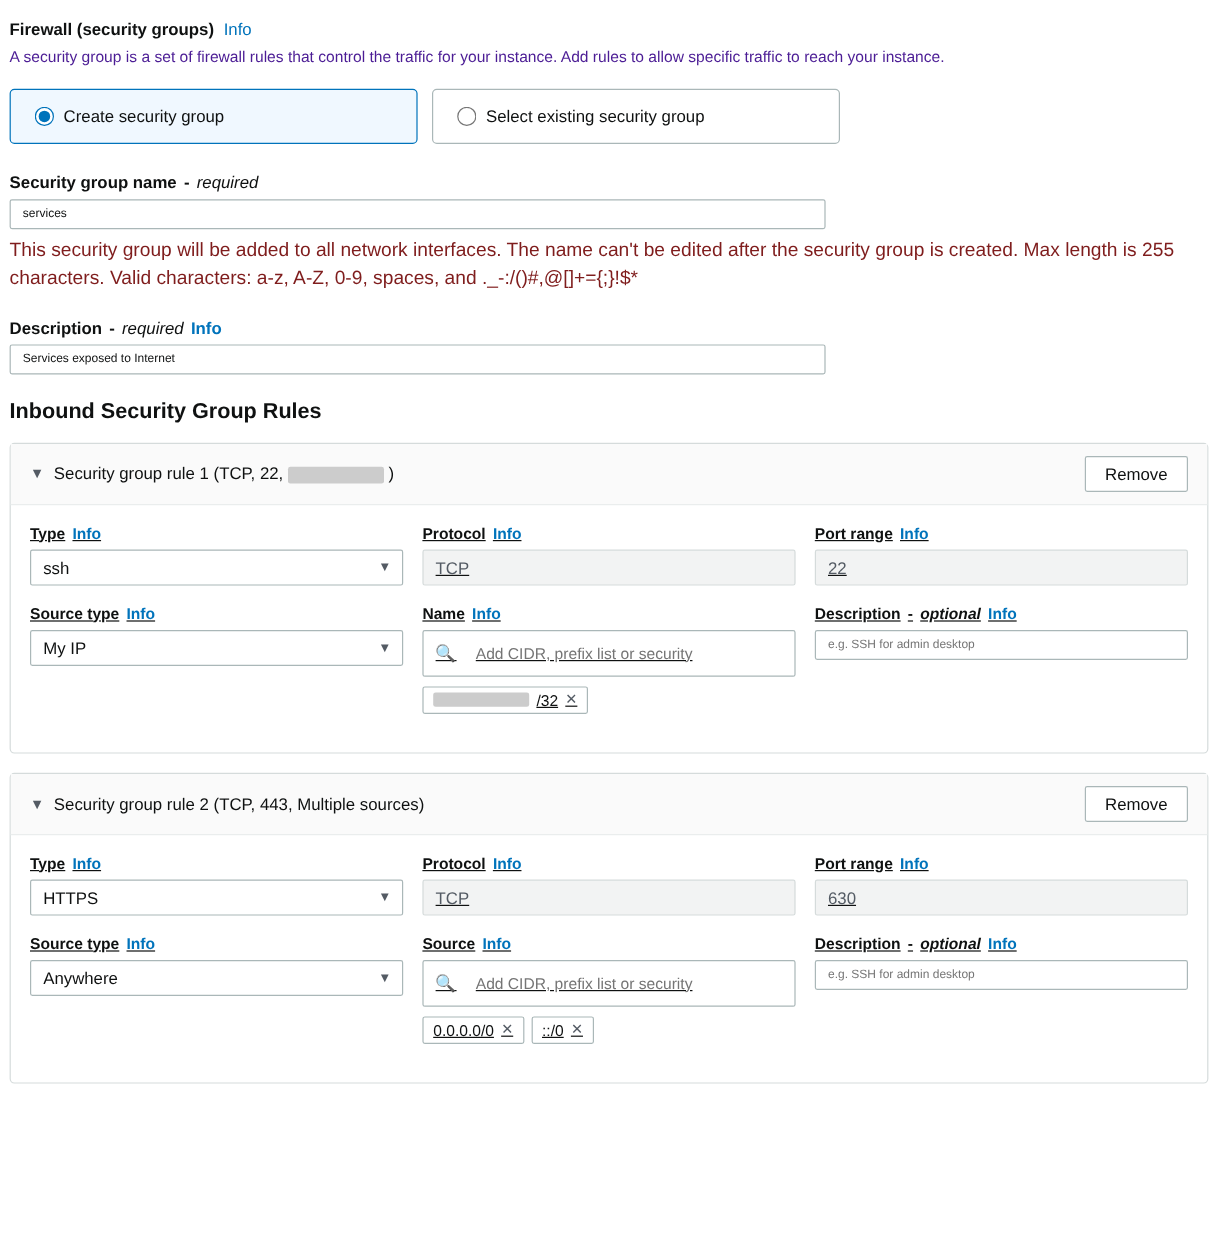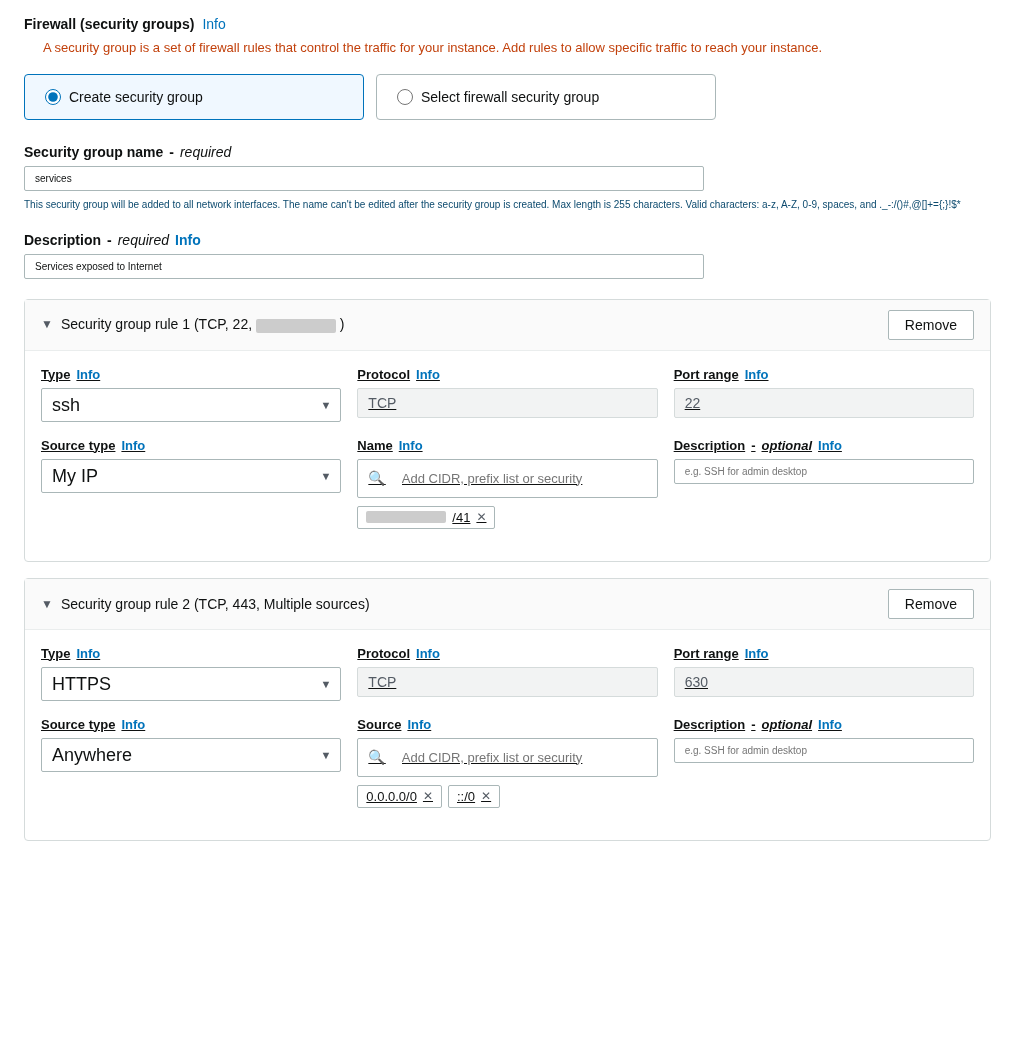--- a/index.html
+++ b/index.html
@@ -5,21 +5,21 @@
     * { box-sizing: border-box; margin: 0; padding: 0; }
     body {
       font-family: -apple-system, BlinkMacSystemFont, "Amazon Ember", Arial, sans-serif;
       font-size: 14px;
       background: #fff;
       color: #0f1111;
       width: 1015px;
       min-height: 1037px;
     }
     .page-container {
-      padding: 16px 24px;
+      padding: 16px 8px;
       background: #fff;
     }
     
     .section-header {
       display: flex;
       align-items: center;
       gap: 8px;
       margin-bottom: 6px;
     }
     .section-title {
@@ -27,24 +27,23 @@
       font-size: 14px;
     }
     .info-link {
       color: #0073bb;
       cursor: pointer;
       text-decoration: none;
       font-size: 14px;
     }
     .section-desc {
       font-size: 13px;
-      color: #c2410c;
+      color: #4c1d95;
       margin-bottom: 16px;
       line-height: 1.5;
-      margin-left: 19px;
     }
     
     .radio-row {
       display: flex;
       gap: 12px;
       margin-bottom: 24px;
       align-items: flex-end;
     }
     .radio-option {
       display: flex;
@@ -77,22 +76,22 @@
       margin-bottom: 6px;
       display: flex;
       align-items: flex-end;
       gap: 6px;
     }
     .field-label em {
       font-style: italic;
       font-weight: 400;
     }
     .field-hint {
-      font-size: 10px;
-      color: #0c4a6e;
+      font-size: 16px;
+      color: #7f1d1d;
       margin-top: 6px;
       line-height: 1.5;
     }
     input[type="text"], .text-input {
       width: 100%;
       max-width: 680px;
       border: 1px solid #aab7b8;
       border-radius: 2px;
       padding: 6px 10px;
       font-size: 10px;
@@ -171,21 +170,21 @@
       gap: 6px;
     }
     .select-wrapper {
       position: relative;
     }
     .select-control {
       width: 100%;
       border: 1px solid #aab7b8;
       border-radius: 2px;
       padding: 6px 30px 6px 10px;
-      font-size: 18px;
+      font-size: 14px;
       color: #0f1111;
       background: #fff;
       appearance: none;
       cursor: pointer;
       outline: none;
     }
     .select-arrow {
       position: absolute;
       right: 10px;
       top: 50%;
@@ -276,21 +275,21 @@
   </div>
   <p class="section-desc">A security group is a set of firewall rules that control the traffic for your instance. Add rules to allow specific traffic to reach your instance.</p>
 
   <div class="radio-row">
     <label class="radio-option selected">
       <input type="radio" name="sg-option" checked="" style="">
       <span>Create security group</span>
     </label>
     <label class="radio-option">
       <input type="radio" name="sg-option" style="">
-      <span>Select firewall security group</span>
+      <span>Select existing security group</span>
     </label>
   </div>
 
   <div class="field-group">
     <div class="field-label">
       <span>Security group name</span>
       <span>-</span>
       <em>required</em>
     </div>
     <input type="text" value="services" style="">
@@ -300,20 +299,21 @@
   <div class="field-group">
     <div class="field-label">
       <span>Description</span>
       <span>-</span>
       <em>required</em>
       <a class="info-link">Info</a>
     </div>
     <input type="text" value="Services exposed to Internet" style="">
   </div>
 
+  <div class="inbound-title">Inbound Security Group Rules</div>
 
   <div class="rule-card">
     <div class="rule-header">
       <div class="rule-header-left">
         <span class="chevron-icon">▼</span>
         <span class="rule-title">
           <span>Security group rule 1 (TCP, 22,</span>
           <span class="blurred">&nbsp;&nbsp;&nbsp;&nbsp;&nbsp;&nbsp;&nbsp;&nbsp;</span>
           <span>)</span>
         </span>
@@ -374,21 +374,21 @@
             <span>Name</span>
             <a class="info-blue">Info</a>
           </div>
           <div class="search-input-wrapper">
             <span class="search-icon-svg">🔍</span>
             <input type="text" placeholder="Add CIDR, prefix list or security" style="">
           </div>
           <div class="tags-row">
             <div class="tag-item">
               <span class="tag-blurred"></span>
-                <span>/41</span>
+                <span>/32</span>
               <span class="tag-remove">✕</span>
             </div>
           </div>
         </div>
 
         <div>
           <div class="rule-field-label">
             <span>Description</span>
             <span>-</span>
             <em>optional</em>

